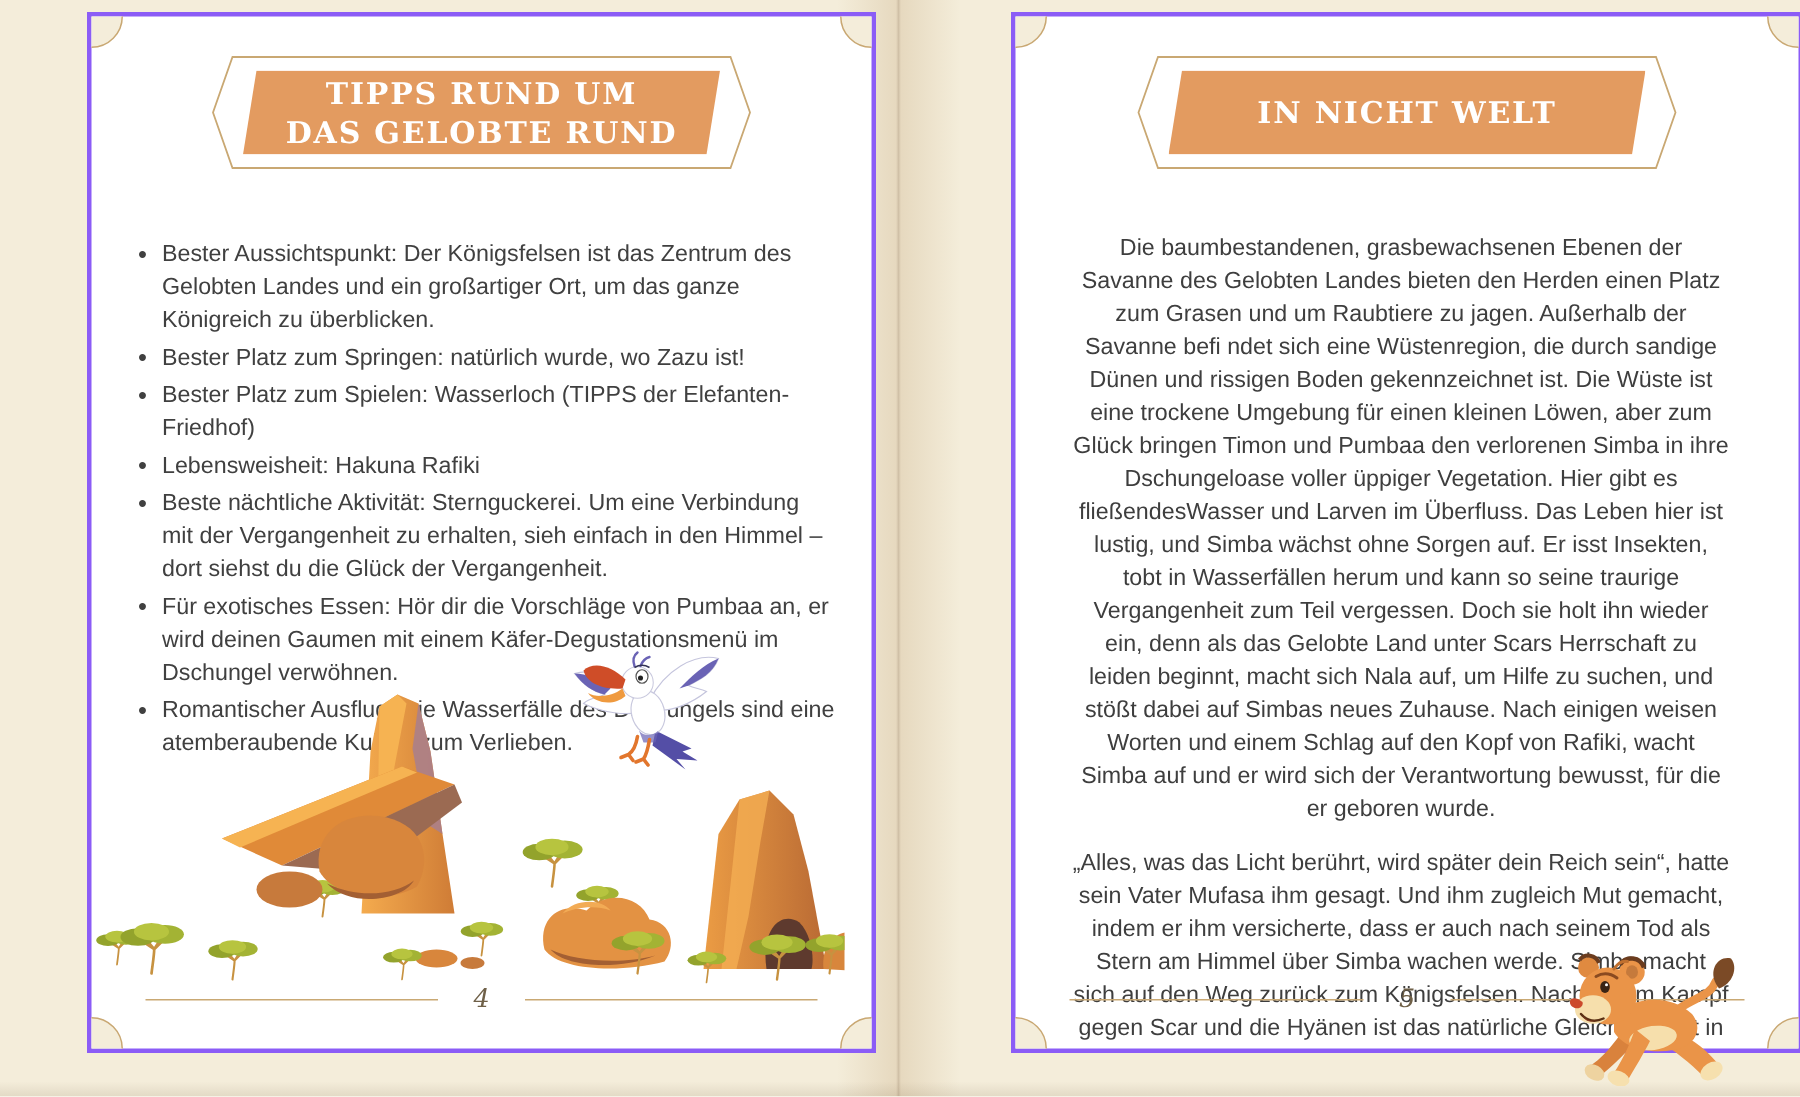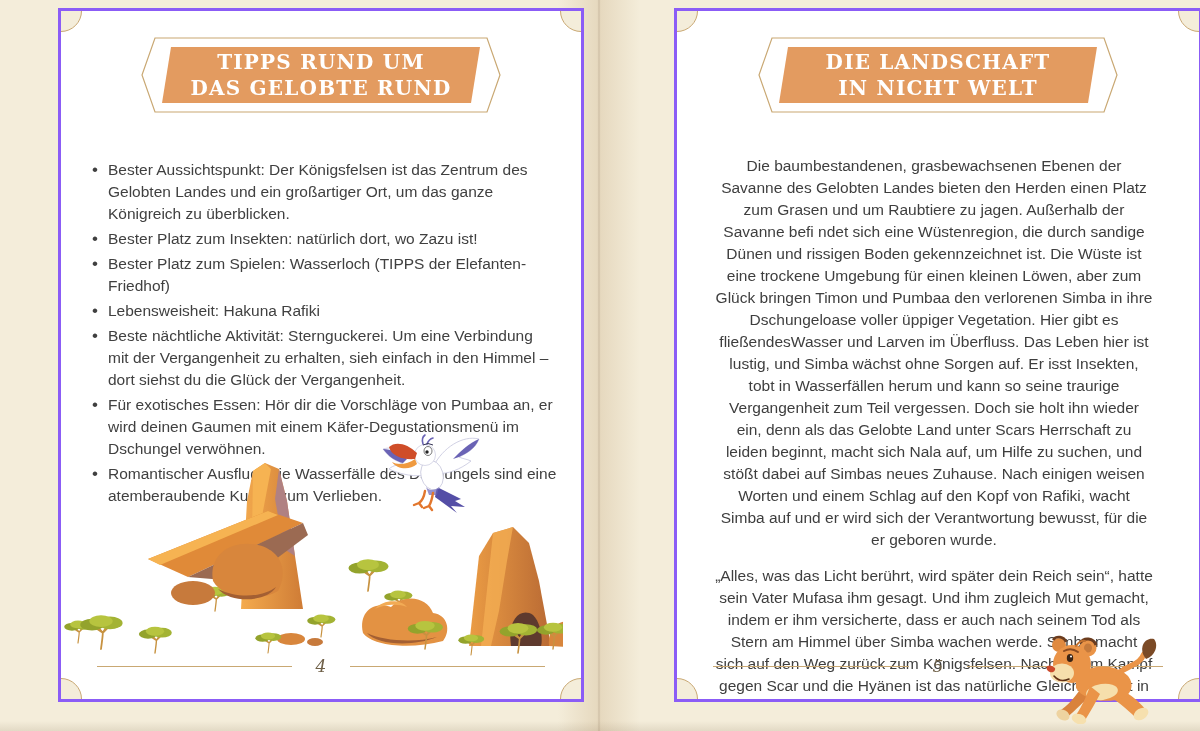--- a/index.html
+++ b/index.html
@@ -67,21 +67,21 @@
         <polygon points="14,1 346,1 359,38 346,75 14,75 1,38" fill="#ffffff" stroke="#c9a873" stroke-width="1.2"></polygon>
       </svg>
       <div class="ribbon">
         <div class="banner-line">TIPPS RUND UM</div>
         <div class="banner-line">DAS GELOBTE RUND</div>
       </div>
     </div>
 
     <ul class="bullets">
       <li>Bester Aussichtspunkt: Der Königsfelsen ist das Zentrum des Gelobten Landes und ein großartiger Ort, um das ganze Königreich zu überblicken.</li>
-      <li>Bester Platz zum Insekten: natürlich dort, wo Zazu ist!</li>
+      <li>Bester Platz zum Springen: natürlich wurde, wo Zazu ist!</li>
       <li>Bester Platz zum Spielen: Wasserloch (TIPPS der Elefanten-Friedhof)</li>
       <li>Lebensweisheit: Hakuna Rafiki</li>
       <li>Beste nächtliche Aktivität: Sternguckerei. Um eine Verbindung mit der Vergangenheit zu erhalten, sieh einfach in den Himmel – dort siehst du die Glück der Vergangenheit.</li>
       <li>Für exotisches Essen: Hör dir die Vorschläge von Pumbaa an, er wird deinen Gaumen mit einem Käfer-Degustationsmenü im Dschungel verwöhnen.</li>
       <li>Romantischer Ausflug: Die Wasserfälle des Dschungels sind eine atemberaubende Kulissezum Verlieben.</li>
     </ul>
 
     <svg class="landscape" viewBox="0 0 500 215">
       <defs>
         <linearGradient id="gA" x1="0" y1="0" x2="1" y2="0">
@@ -181,21 +181,20 @@
     <i class="notch tl"></i>
     <i class="notch tr"></i>
     <i class="notch bl"></i>
     <i class="notch br"></i>
 
     <div class="banner">
       <svg class="under" viewBox="0 0 360 76">
         <polygon points="14,1 346,1 359,38 346,75 14,75 1,38" fill="#ffffff" stroke="#c9a873" stroke-width="1.2"></polygon>
       </svg>
       <div class="ribbon">
-        <div class="banner-line">DIE LANDSCHAFT</div>
         <div class="banner-line">IN NICHT WELT</div>
       </div>
     </div>
 
     <div class="paras">
       <p>Die baumbestandenen, grasbewachsenen Ebenen der Savanne des Gelobten Landes bieten den Herden einen Platz zum Grasen und um Raubtiere zu jagen. Außerhalb der Savanne befi ndet sich eine Wüstenregion, die durch sandige Dünen und rissigen Boden gekennzeichnet ist. Die Wüste ist eine trockene Umgebung für einen kleinen Löwen, aber zum Glück bringen Timon und Pumbaa den verlorenen Simba in ihre Dschungeloase voller üppiger Vegetation. Hier gibt es fließendesWasser und Larven im Überfluss. Das Leben hier ist lustig, und Simba wächst ohne Sorgen auf. Er isst Insekten, tobt in Wasserfällen herum und kann so seine traurige Vergangenheit zum Teil vergessen. Doch sie holt ihn wieder ein, denn als das Gelobte Land unter Scars Herrschaft zu leiden beginnt, macht sich Nala auf, um Hilfe zu suchen, und stößt dabei auf Simbas neues Zuhause. Nach einigen weisen Worten und einem Schlag auf den Kopf von Rafiki, wacht Simba auf und er wird sich der Verantwortung bewusst, für die er geboren wurde.</p>
       <p>„Alles, was das Licht berührt, wird später dein Reich sein“, hatte sein Vater Mufasa ihm gesagt. Und ihm zugleich Mut gemacht, indem er ihm versicherte, dass er auch nach seinem Tod als Stern am Himmel über Simba wachen werde. Simba macht sich auf den Weg zurück zum Königsfelsen. Nach einem Kampf gegen Scar und die Hyänen ist das natürliche Gleichgewicht in dieser Ecke der afrikanischen Savanne wiederhergestellt.</p>
     </div>
 
     <div class="footer">

